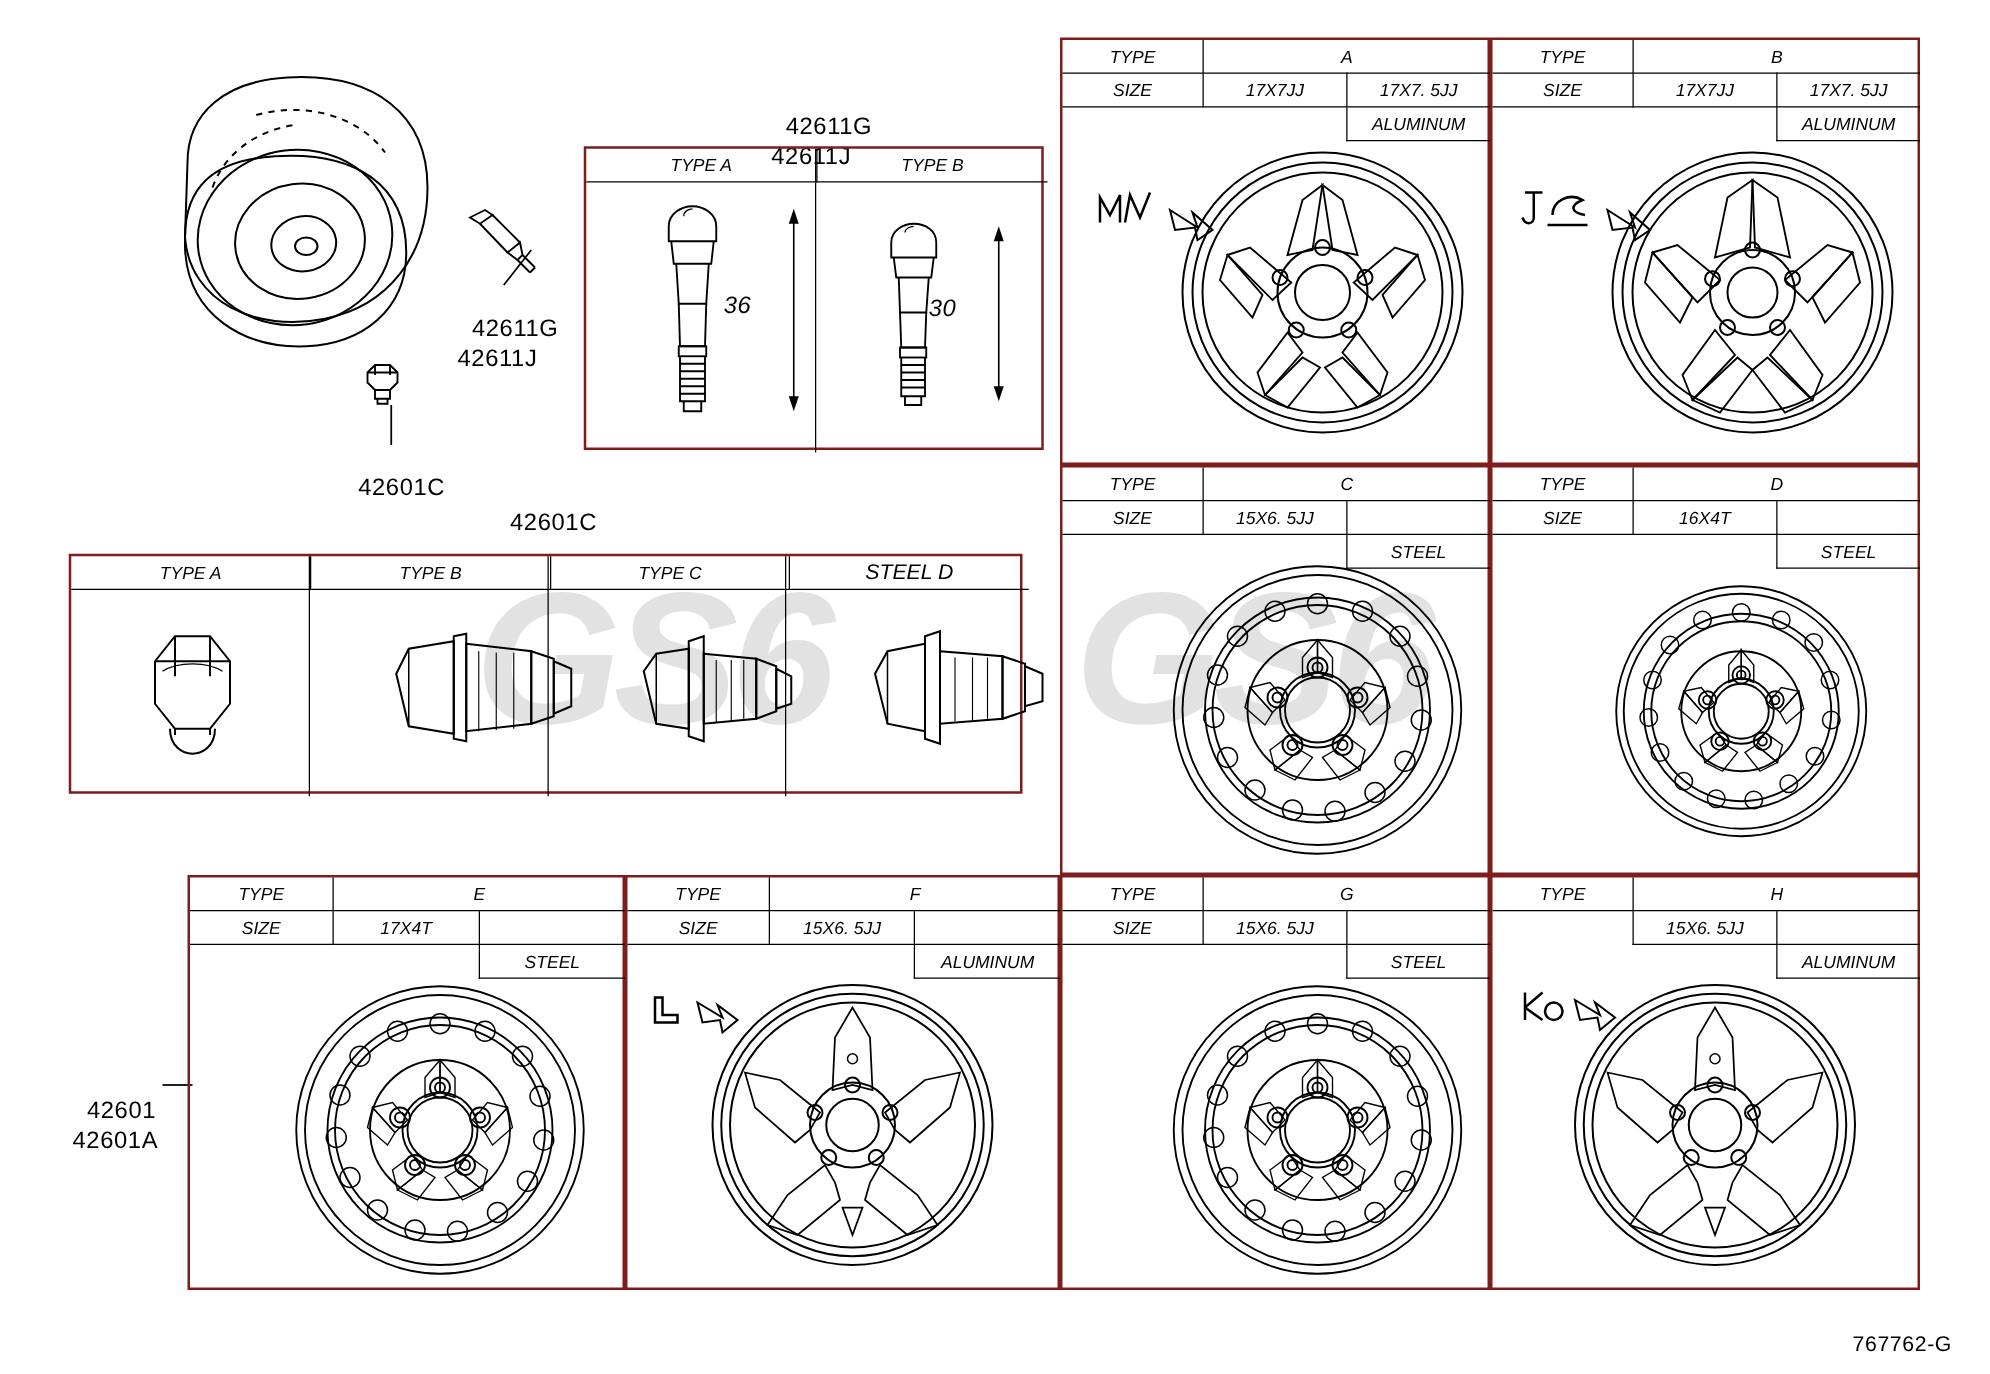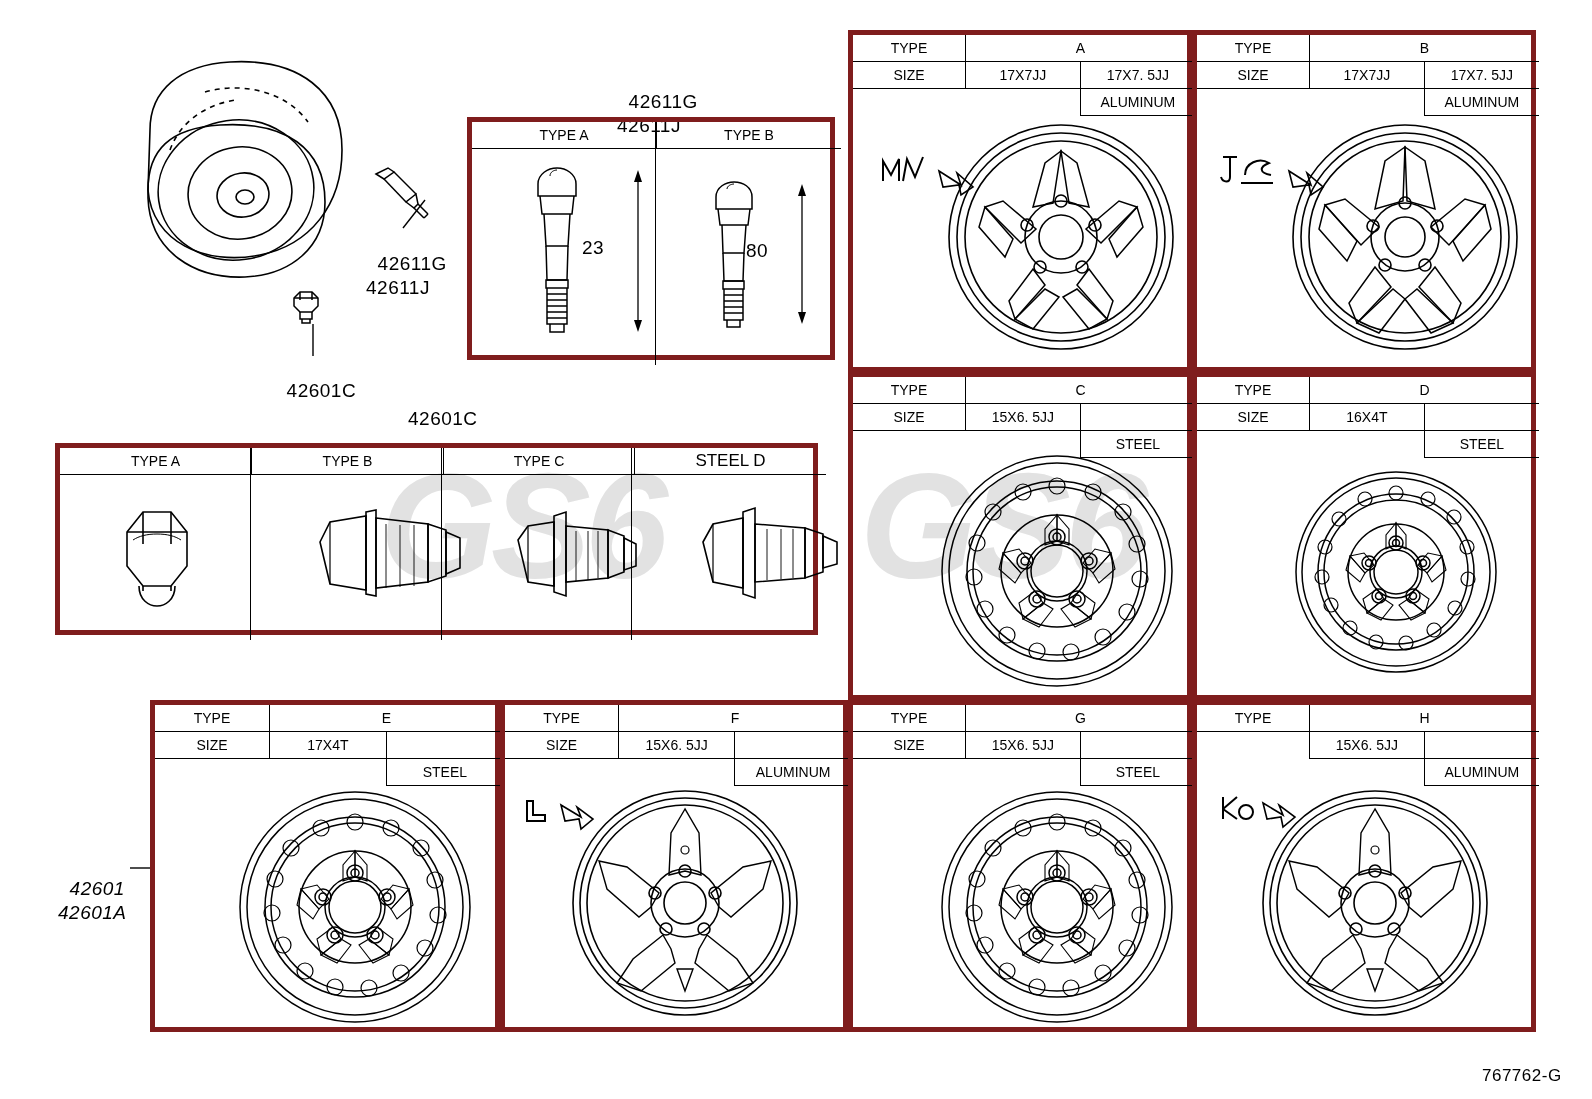--- a/index.html
+++ b/index.html
@@ -20,21 +20,21 @@
   .wm{
     position:absolute;
     font-size:150px;
     font-weight:bold;
     font-style:italic;
     color:#e2e2e2;
     letter-spacing:-6px;
     user-select:none;
     font-family:"Liberation Sans", sans-serif;
   }
-  .cellbox{position:absolute;border:5px solid #7f1d1d;box-sizing:border-box;}
+  .cellbox{position:absolute;border:2px solid #7f1d1d;box-sizing:border-box;font-style:italic;}
   .footer{font-size:17px;letter-spacing:0.5px;}
   .hdr-row td{height:26px;}
 </style>
 </head>
 <body>
 
 <div class="wm" style="left:380px;top:440px;">
   <span>GS6</span>
 </div>
 <div class="wm" style="left:860px;top:440px;">
@@ -132,21 +132,21 @@
   </svg>
   </div>
 
   <div class="abs" style="left:152px;top:48px;">
     <svg width="30" height="162">
       <line x1="14" y1="6" x2="14" y2="156" stroke="#000" stroke-width="1.3"></line>
       <polygon points="14,0 10,12 18,12" fill="#000"></polygon>
       <polygon points="14,162 10,150 18,150" fill="#000"></polygon>
     </svg>
   </div>
-  <div class="abs lbl" style="left:110px;top:115px;">23</div>
+  <div class="abs lbl" style="left:110px;top:115px;">36</div>
 
   <div class="abs" style="left:214px;top:55px;">
   <svg width="100" height="165" viewBox="0 0 100 165">
     <g fill="none" stroke="#000" stroke-width="1.5">
       <path d="M30 20 C30 10 40 5 48 5 C57 5 66 10 66 20 L66 32 L30 32 Z"></path>
       <path d="M32 32 L34 48 L62 48 L64 32"></path>
       <path d="M36 48 L37 76 L58 76 L60 48"></path>
       <path d="M37 76 L38 104 L57 104 L58 76"></path>
       <rect x="37" y="104" width="21" height="8"></rect>
       <path d="M38 112 L38 143 L57 143 L57 112"></path>
@@ -157,21 +157,21 @@
   </svg>
   </div>
 
   <div class="abs" style="left:316px;top:62px;">
     <svg width="30" height="140">
       <line x1="14" y1="6" x2="14" y2="134" stroke="#000" stroke-width="1.3"></line>
       <polygon points="14,0 10,12 18,12" fill="#000"></polygon>
       <polygon points="14,140 10,128 18,128" fill="#000"></polygon>
     </svg>
   </div>
-  <div class="abs lbl" style="left:274px;top:118px;">80</div>
+  <div class="abs lbl" style="left:274px;top:118px;">30</div>
 
   <div class="abs" style="left:183px;top:0;width:1px;height:243px;background:#000;"></div>
 </div>
 
 <div class="abs lbl" style="left:408px;top:408px;">42601C</div>
 
 <div class="cellbox" style="left:55px;top:443px;width:763px;height:192px;">
   <div class="abs" style="left:0;top:0;width:763px;">
     <table class="tbl" style="width:763px;table-layout:fixed;">
       <tbody>
@@ -236,21 +236,21 @@
       <path d="M60 18 L110 22 L110 72 L60 76 Z"></path>
       <path d="M110 22 L128 28 L128 66 L110 72 Z"></path>
       <path d="M128 30 L142 36 L142 58 L128 62 Z"></path>
       <path d="M18 18 L18 76 M48 12 L48 82" stroke-width="1.2"></path>
       <path d="M72 23 L72 74 M86 23 L86 73 M98 23 L98 72" stroke-width="0.9"></path>
     </g>
   </svg>
   </div>
 </div>
 
-<div class="abs lbl" style="left:58px;top:853px;line-height:24px;font-style:italic;">
+<div class="abs lbl" style="left:58px;top:853px;line-height:24px;">
   <span>42601
 42601A</span>
 </div>
 <div class="abs" style="left:130px;top:858px;">
   <svg width="28" height="20">
       <line x1="0" y1="10" x2="24" y2="10" stroke="#000" stroke-width="1.4"></line>
     </svg>
 </div>
 
 <div class="cellbox" style="left:848px;top:30px;width:344px;height:342px;">

